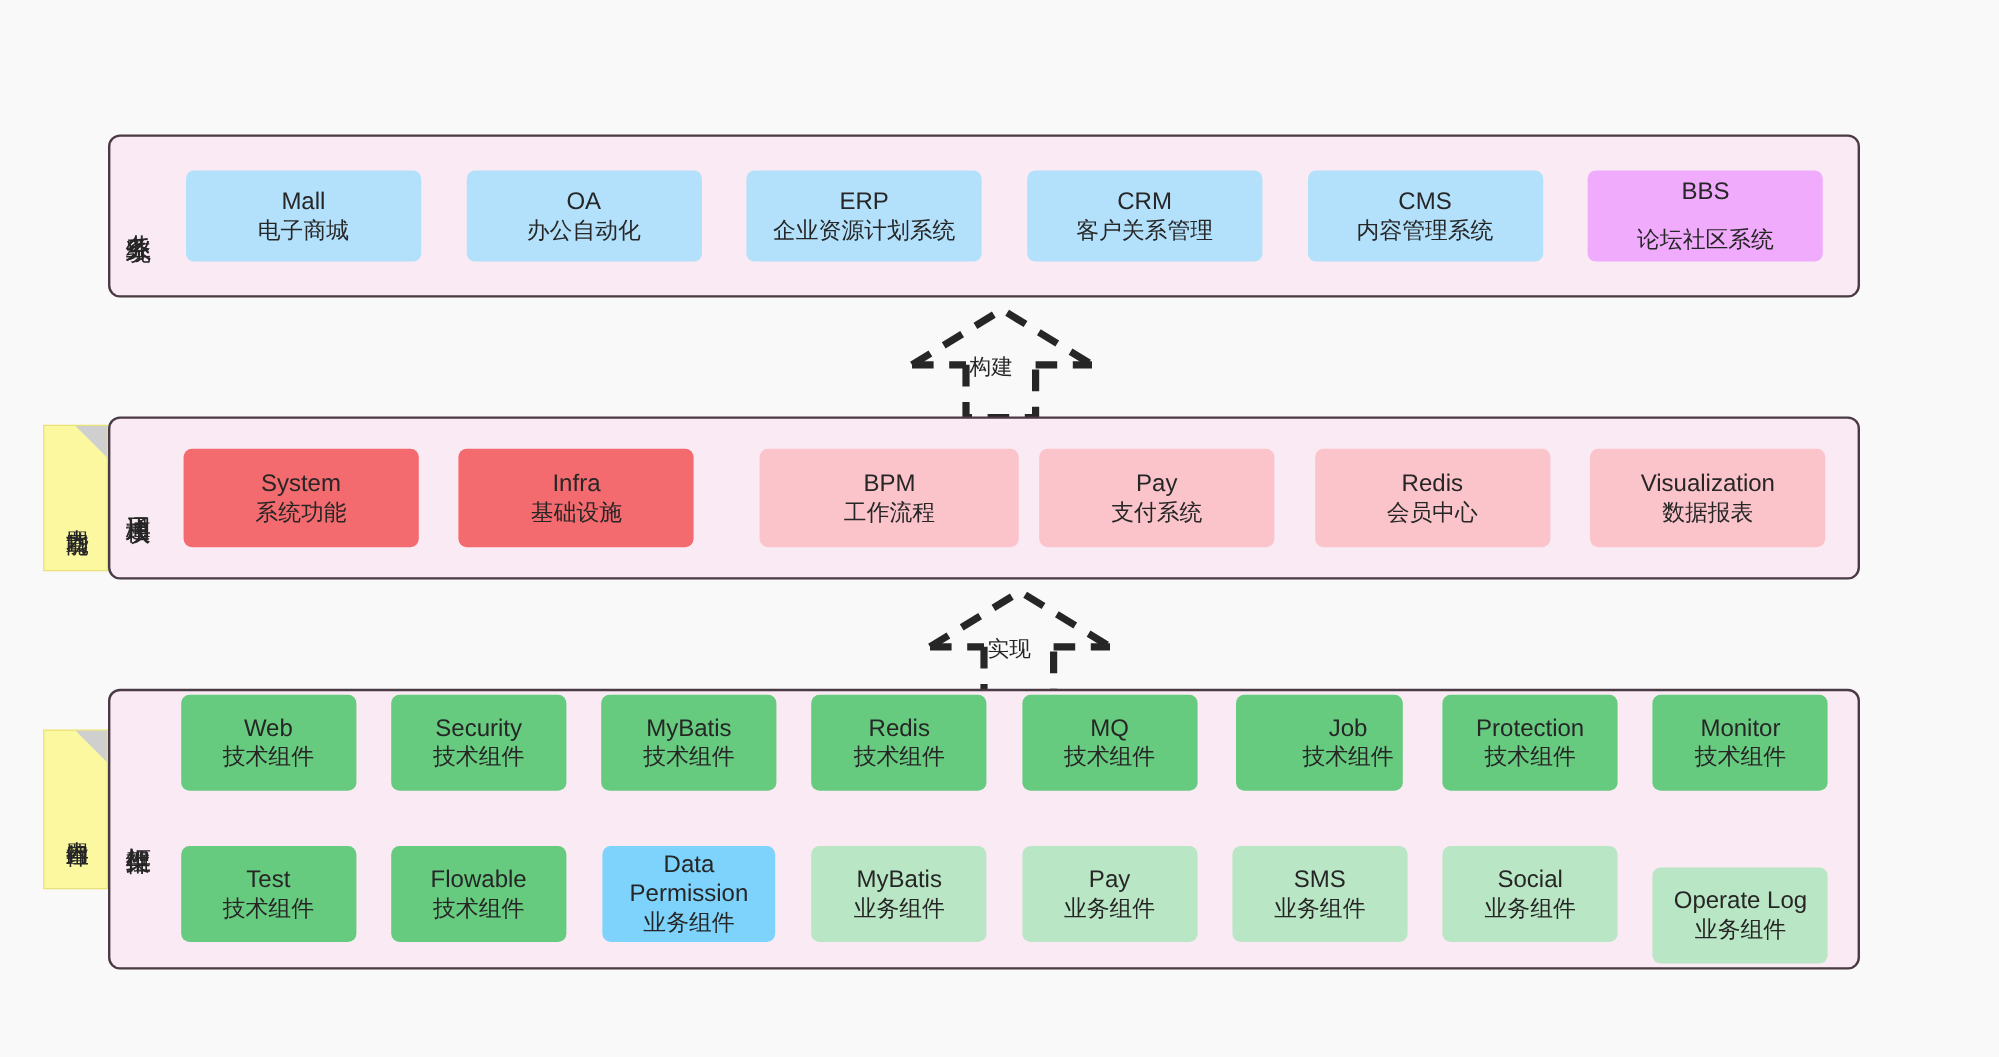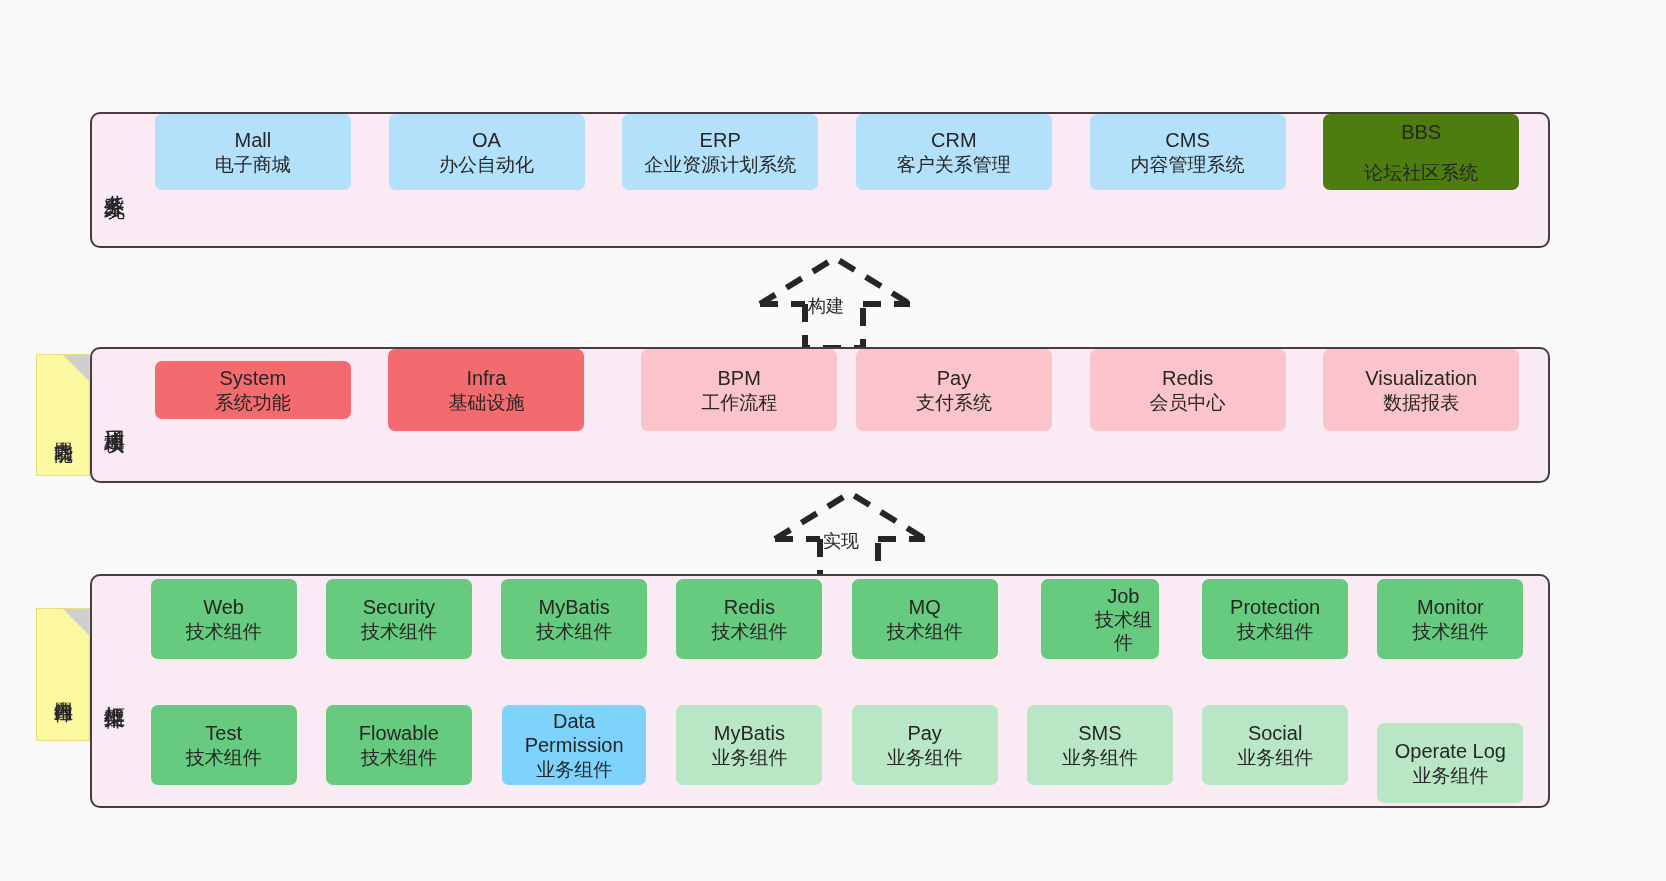--- a/index.html
+++ b/index.html
@@ -30,21 +30,21 @@
     color: #262626;
     letter-spacing: 1px;
     writing-mode: vertical-rl;
     text-orientation: upright;
     line-height: 1.18;
     white-space: nowrap;
   }
   .layer-body {
     flex: 1 1 auto;
     display: flex;
-    align-items: flex-start;
+    align-items: center;
     padding: 0 10px 0 0;
   }
 
   
   .box {
     border-radius: 7px;
     display: flex;
     flex-direction: column;
     align-items: center;
     justify-content: center;
@@ -129,21 +129,21 @@
               <div class="cn">客户关系管理</div>
             </div>
           </div>
           <div class="cell" style="flex: 1 1 0px;">
             <div class="box" style="background: rgb(179, 224, 251); width: 196px; height: 76px;">
               <div class="en">CMS</div>
               <div class="cn">内容管理系统</div>
             </div>
           </div>
           <div class="cell" style="flex: 1 1 0px;">
-            <div class="box" style="background: #4d7c0f; width: 196px; height: 76px; gap: 16px;">
+            <div class="box" style="background: #f0abfc; width: 196px; height: 76px; gap: 16px;">
               <div class="en">BBS</div>
               <div class="cn">论坛社区系统</div>
             </div>
           </div>
         </div>
       </div>
   </div>
 
   <div class="connector" style="left:750px; top:252px; width:170px; height:100px;">
     <svg width="170" height="100" viewBox="0 0 170 100">
@@ -158,33 +158,33 @@
   <div class="note" style="left:36px; top:354px; width:54px; height:122px;">
     <div class="note-fold"></div>
     <div class="note-text">内置功能</div>
   </div>
 
   <div class="layer" id="layer-common" style="left:90px; top:347px; width:1460px; height:136px;">
     <div class="layer-title">通用模块</div>
     <div class="layer-body" id="common-body">
         <div class="row-boxes">
           <div class="cell" style="flex: 1 1 0px;">
-            <div class="box" style="background: rgb(243, 106, 111); width: 196px; height: 58px;">
+            <div class="box" style="background: rgb(243, 106, 111); width: 196px; height: 82px;">
               <div class="en">System</div>
               <div class="cn">系统功能</div>
             </div>
           </div>
           <div class="cell" style="flex: 1 1 0px;">
             <div class="box" style="background: rgb(243, 106, 111); width: 196px; height: 82px;">
               <div class="en">Infra</div>
               <div class="cn">基础设施</div>
             </div>
           </div>
           <div class="cell" style="flex: 1 1 0px;">
-            <div class="box" style="background: rgb(251, 196, 203); width: 196px; height: 82px; margin-left: 38px;">
+            <div class="box" style="background: rgb(251, 196, 203); width: 216px; height: 82px; margin-left: 38px;">
               <div class="en">BPM</div>
               <div class="cn">工作流程</div>
             </div>
           </div>
           <div class="cell" style="flex: 1 1 0px;">
             <div class="box" style="background: rgb(251, 196, 203); width: 196px; height: 82px;">
               <div class="en">Pay</div>
               <div class="cn">支付系统</div>
             </div>
           </div>
@@ -247,21 +247,21 @@
               <div class="cn">技术组件</div>
             </div>
           </div>
           <div class="cell" style="flex: 1 1 0px;">
             <div class="box" style="background: rgb(102, 202, 127); width: 146px; height: 80px;">
               <div class="en">MQ</div>
               <div class="cn">技术组件</div>
             </div>
           </div>
           <div class="cell" style="flex: 1 1 0px;">
-            <div class="box" style="background: rgb(102, 202, 127); width: 118px; height: 80px; padding-left: 47px;">
+            <div class="box" style="background: rgb(102, 202, 127); width: 139px; height: 80px; padding-left: 47px;">
               <div class="en">Job</div>
               <div class="cn">技术组件</div>
             </div>
           </div>
           <div class="cell" style="flex: 1 1 0px;">
             <div class="box" style="background: rgb(102, 202, 127); width: 146px; height: 80px;">
               <div class="en">Protection</div>
               <div class="cn">技术组件</div>
             </div>
           </div>

